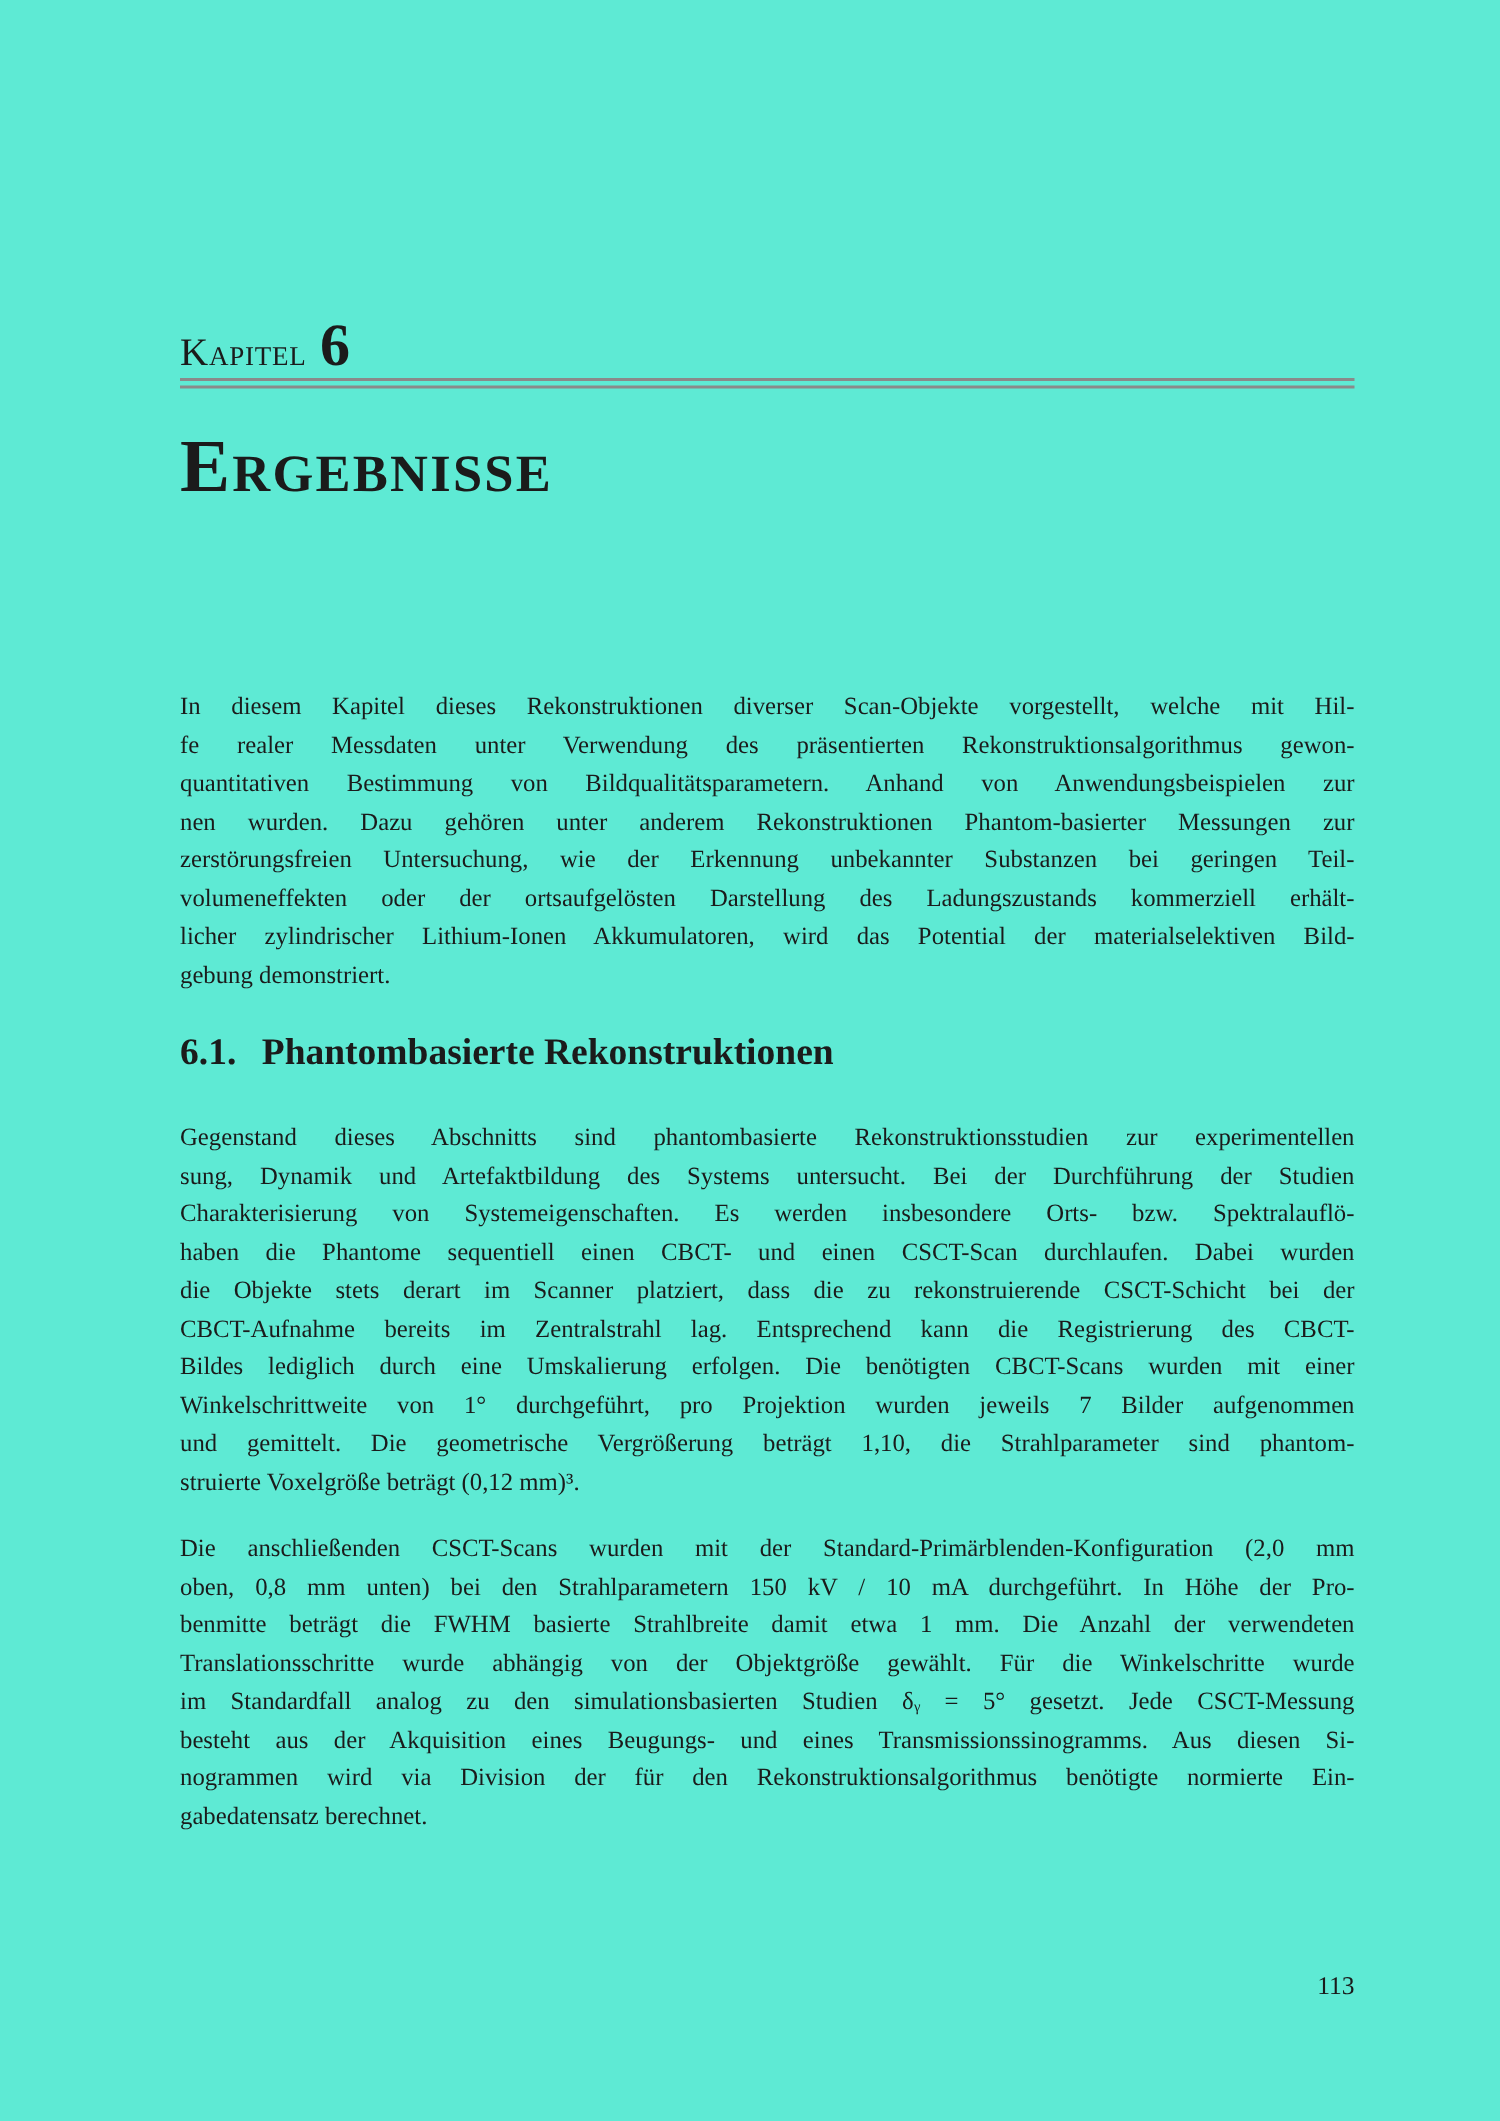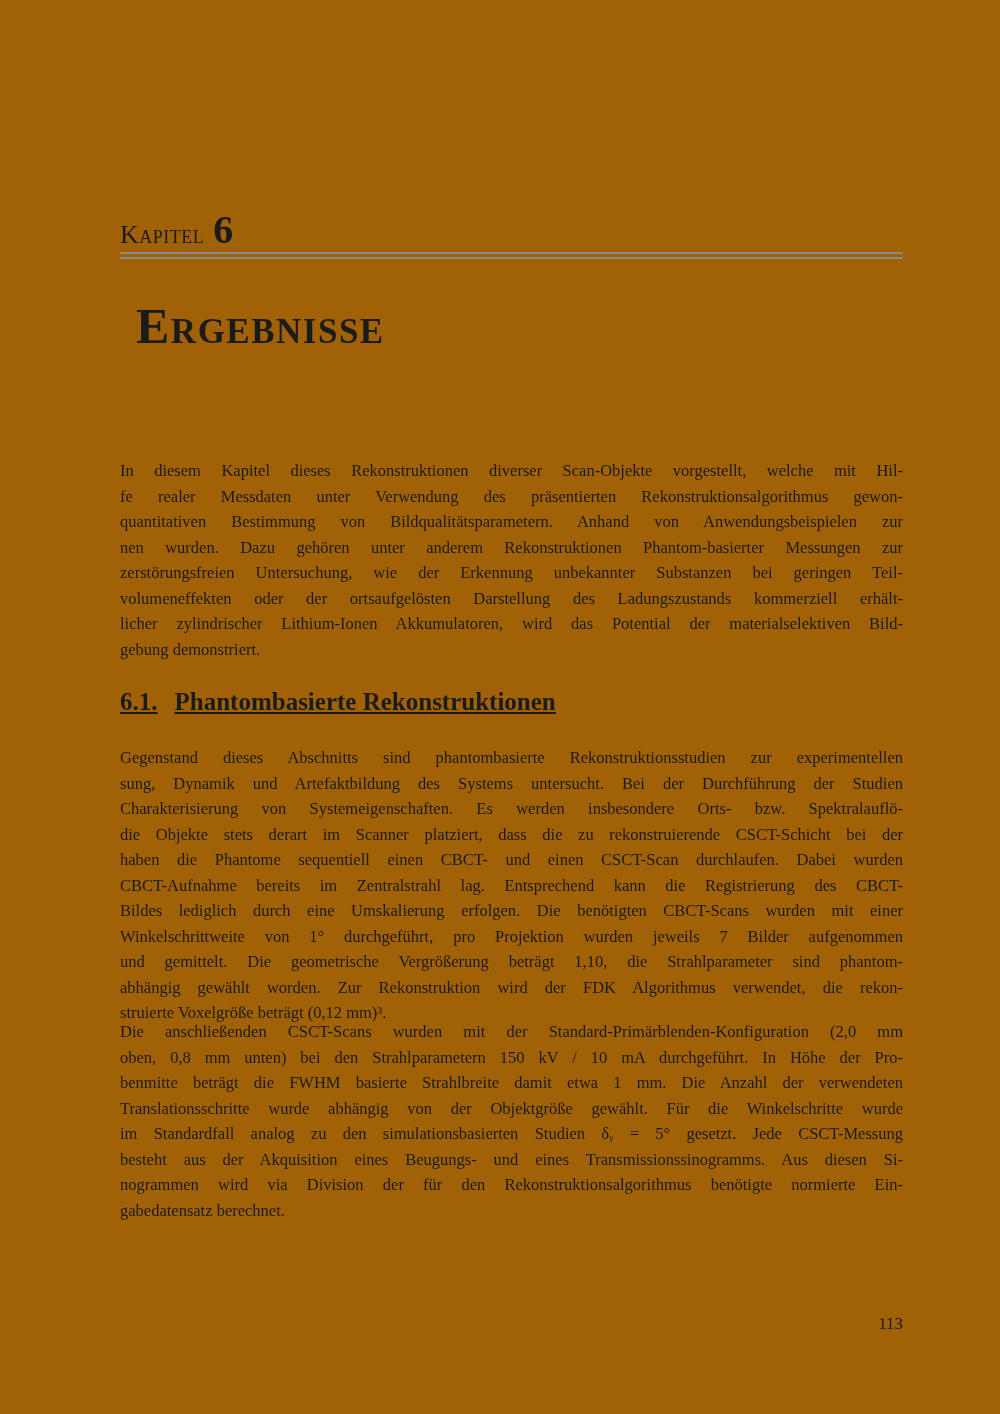--- a/index.html
+++ b/index.html
@@ -1,20 +1,20 @@
 <!DOCTYPE html>
 <html><head>
 <meta charset="utf-8">
 <style>
   html, body { margin: 0; padding: 0; background: #ffffff; }
   .page {
     position: relative;
     width: 1000px;
     height: 1414px;
-    background: #a16207;
+    background: #5eead4;
     font-family: "Liberation Serif", "DejaVu Serif", serif;
     color: #1b1b1b;
     overflow: hidden;
   }
   .abs { position: absolute; }
 
   
   .chapter-label {
     left: 120px;
     top: 206px;
@@ -35,21 +35,21 @@
     left: 120px;
     top: 252px;
     width: 783px;
     height: 3px;
     border-top: 2px solid #8a8a8a;
     border-bottom: 2px solid #8a8a8a;
   }
   .chapter-title {
     left: 120px;
     top: 283px;
-    margin: 16px;
+    margin: 0;
     font-size: 50px;
     font-weight: 700;
     font-variant: small-caps;
     letter-spacing: 1.5px;
     line-height: 1.1;
   }
 
   
   .para {
     left: 120px;
@@ -65,21 +65,20 @@
     text-align-last: left;
   }
 
   .section-heading {
     left: 120px;
     top: 688px;
     margin: 0;
     font-size: 25px;
     font-weight: 700;
     line-height: 1.15;
-    text-decoration: underline;
   }
   .section-heading .section-number { margin-right: 17px; }
 
   .page-number {
     right: 97px;
     top: 1314px;
     font-size: 17px;
     text-align: center;
   }
 </style>
@@ -109,27 +108,26 @@
     </div>
 
   <h2 class="abs section-heading">
     <span class="section-number">6.1.</span><span>Phantombasierte Rekonstruktionen</span>
   </h2>
 
   <div class="abs para" style="top: 745px;">
       <div class="line">Gegenstand dieses Abschnitts sind phantombasierte Rekonstruktionsstudien zur experimentellen</div>
       <div class="line">sung, Dynamik und Artefaktbildung des Systems untersucht. Bei der Durchführung der Studien</div>
       <div class="line">Charakterisierung von Systemeigenschaften. Es werden insbesondere Orts- bzw. Spektralauflö-</div>
+      <div class="line">haben die Phantome sequentiell einen CBCT- und einen CSCT-Scan durchlaufen. Dabei wurden</div>
       <div class="line">die Objekte stets derart im Scanner platziert, dass die zu rekonstruierende CSCT-Schicht bei der</div>
-      <div class="line">haben die Phantome sequentiell einen CBCT- und einen CSCT-Scan durchlaufen. Dabei wurden</div>
       <div class="line">CBCT-Aufnahme bereits im Zentralstrahl lag. Entsprechend kann die Registrierung des CBCT-</div>
       <div class="line">Bildes lediglich durch eine Umskalierung erfolgen. Die benötigten CBCT-Scans wurden mit einer</div>
       <div class="line">Winkelschrittweite von 1° durchgeführt, pro Projektion wurden jeweils 7 Bilder aufgenommen</div>
       <div class="line">und gemittelt. Die geometrische Vergrößerung beträgt 1,10, die Strahlparameter sind phantom-</div>
-      <div class="line">abhängig gewählt worden. Zur Rekonstruktion wird der FDK Algorithmus verwendet, die rekon-</div>
       <div class="line last">struierte Voxelgröße beträgt (0,12 mm)³.</div>
     </div>
 
   <div class="abs para" style="top: 1019px;">
       <div class="line">Die anschließenden CSCT-Scans wurden mit der Standard-Primärblenden-Konfiguration (2,0 mm</div>
       <div class="line">oben, 0,8 mm unten) bei den Strahlparametern 150 kV / 10 mA durchgeführt. In Höhe der Pro-</div>
       <div class="line">benmitte beträgt die FWHM basierte Strahlbreite damit etwa 1 mm. Die Anzahl der verwendeten</div>
       <div class="line">Translationsschritte wurde abhängig von der Objektgröße gewählt. Für die Winkelschritte wurde</div>
       <div class="line">im Standardfall analog zu den simulationsbasierten Studien δᵧ = 5° gesetzt. Jede CSCT-Messung</div>
       <div class="line">besteht aus der Akquisition eines Beugungs- und eines Transmissionssinogramms. Aus diesen Si-</div>

